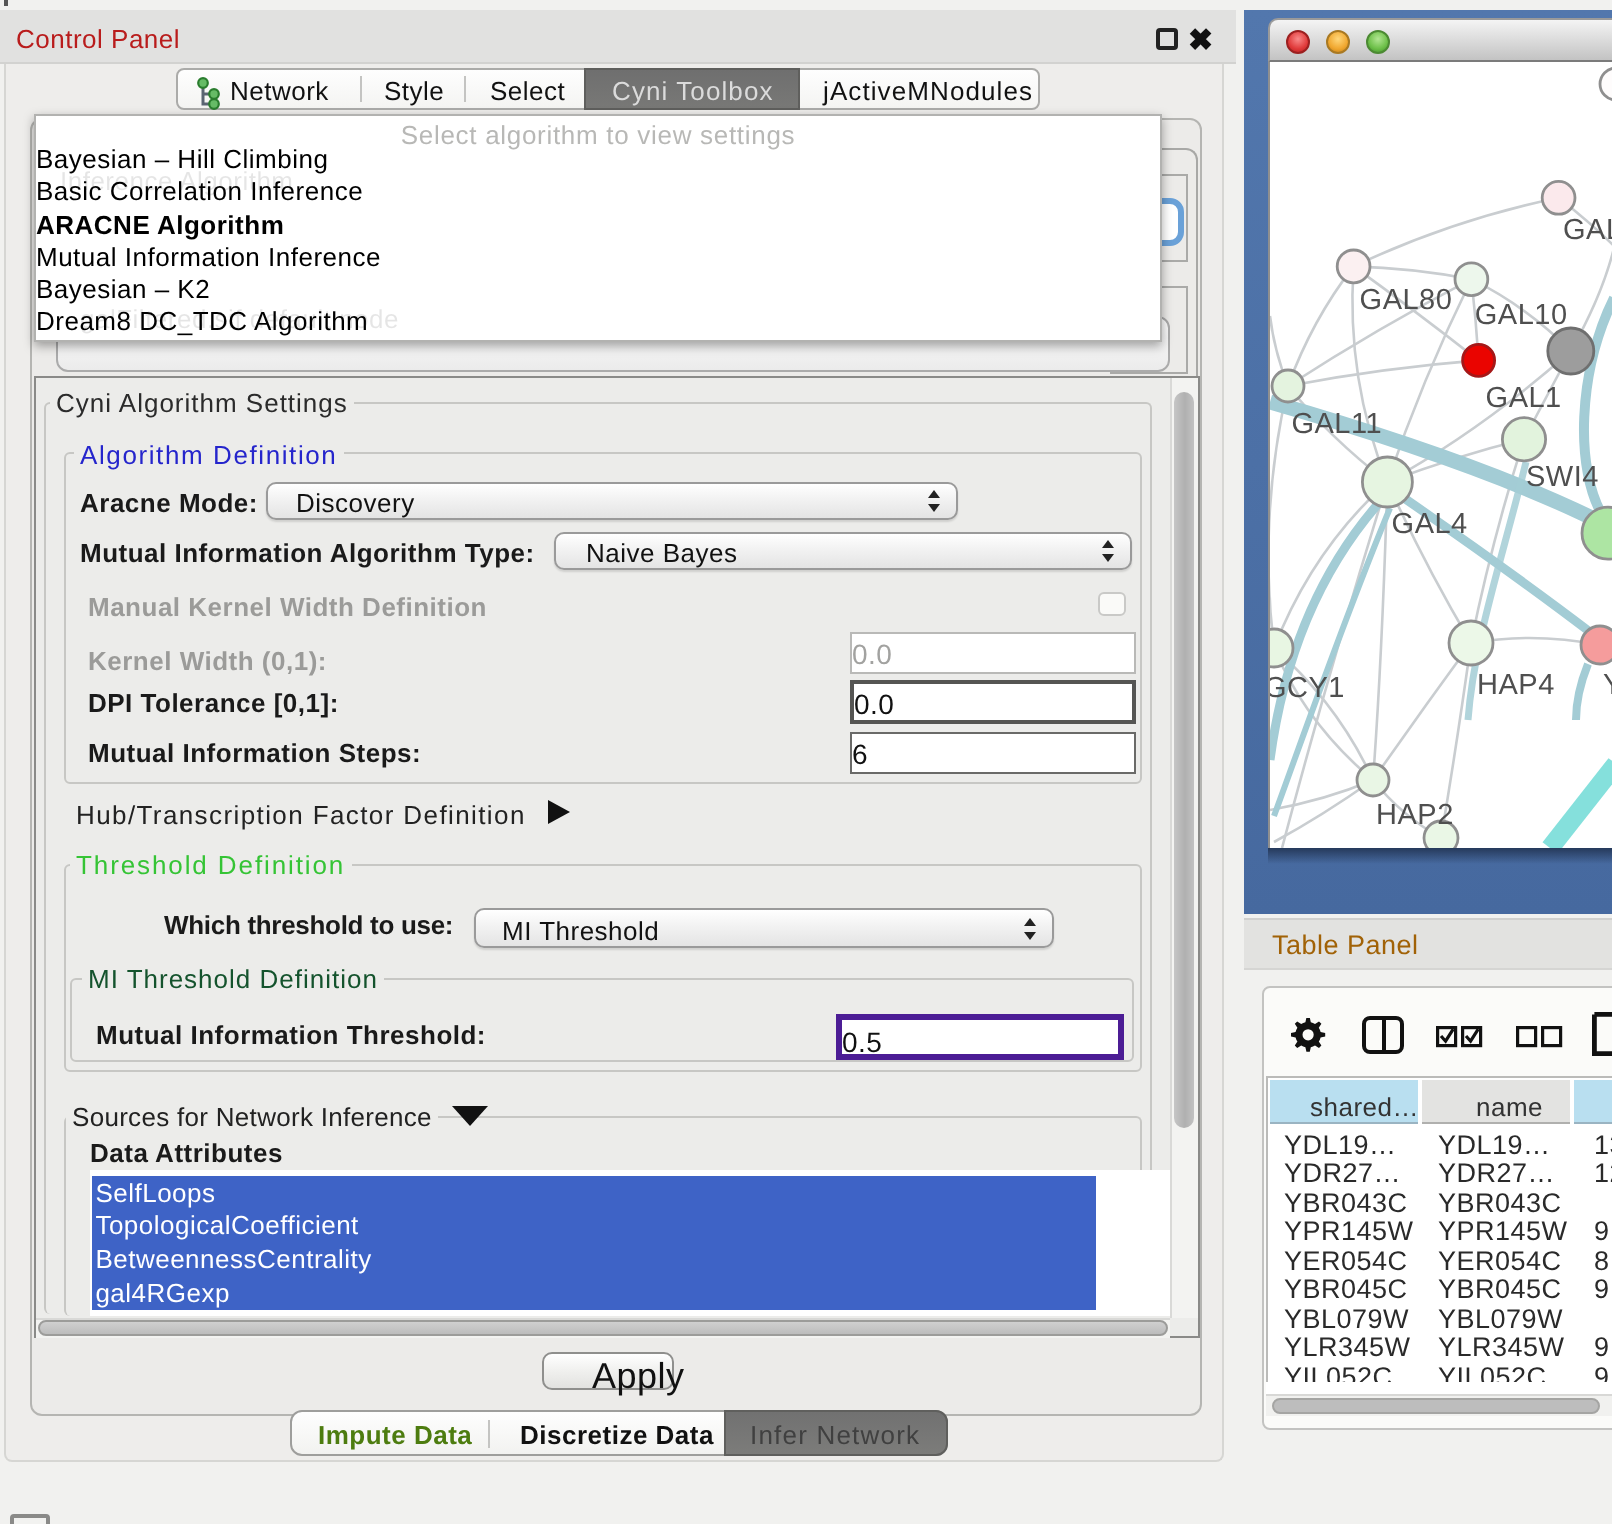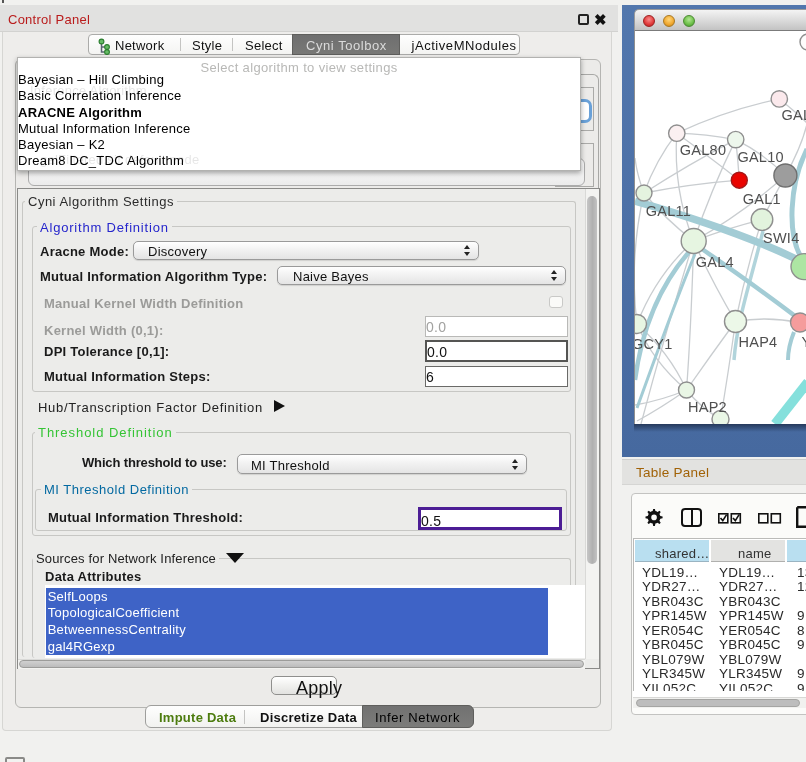--- a/index.html
+++ b/index.html
@@ -95,41 +95,41 @@
 <div class="abs etch" style="left:32px;top:432px;width:539px;height:104px;"></div>
 <div class="gtitle" style="left:35px;top:426px;color:#35c435;letter-spacing:0.95px;">Threshold Definition</div>
 <div class="abs b" style="left:82px;top:455px;font-size:13px;letter-spacing:-0.15px;color:#1a1a1a;">Which threshold to use:</div>
 <div class="combo" style="left:237px;top:454px;width:290px;height:20px;">
     <span style="position:absolute;left:13px;top:3px;">MI Threshold</span>
     <span class="ar aru"></span>
     <span class="ar ard"></span>
   </div>
 
 <div class="abs etch" style="left:35px;top:489px;width:532px;height:42px;"></div>
-<div class="gtitle" style="left:41px;top:483px;color:#0369a1;">MI Threshold Definition</div>
+<div class="gtitle" style="left:41px;top:483px;color:#14532d;">MI Threshold Definition</div>
 <div class="abs b" style="left:48px;top:510px;font-size:13px;color:#1a1a1a;">Mutual Information Threshold:</div>
 <div class="fld" style="left:418px;top:507px;width:144px;height:23px;border:3px solid #4c1d95;color:#111;padding:3px 23px 0 0;">0.5</div>
 
 <div class="abs etch" style="left:32px;top:558px;width:539px;height:100px;border-bottom:none;"></div>
 <div class="gtitle" style="left:33px;top:552px;color:#222;letter-spacing:0.15px;">Sources for Network Inference</div>
 <div class="abs" style="left:226px;top:553px;width:0;height:0;border-left:9px solid transparent;border-right:9px solid transparent;border-top:10.5px solid #111;"></div>
 <div class="abs b" style="left:45px;top:569px;font-size:13px;color:#1a1a1a;">Data Attributes</div>
 <div class="abs" style="left:45px;top:585px;width:540px;height:73px;background:#ffffff;"></div>
 <div class="abs" style="left:46px;top:588px;width:502px;height:67px;background:#3e63c6;"></div>
 <div class="abs" style="left:47.7px;top:588.6px;font-size:13px;line-height:16.7px;color:#fff;">SelfLoops<br>TopologicalCoefficient<br>BetweennessCentrality<br>gal4RGexp</div>
 
 <div class="abs" style="left:271px;top:676px;width:66px;height:19px;border:1px solid #8f8f8d;border-radius:5px;background:linear-gradient(#ffffff,#f0f0ee 50%,#e2e2e0);"></div>
 <div class="abs" style="left:296px;top:678px;font-size:18px;color:#111;">Apply</div>
 
 <div class="abs" style="left:145px;top:705px;width:329px;height:23px;background:linear-gradient(#fefefe,#f2f2f0);border:1px solid #9e9e9c;border-radius:6px;"></div>
 <div class="abs" style="left:362px;top:705px;width:112px;height:23px;background:linear-gradient(#717171,#7c7c7a);border:1px solid #5f5f5d;border-radius:0 6px 6px 0;"></div>
 <div class="abs" style="left:244px;top:710px;width:1px;height:14px;background:#c4c4c2;"></div>
 <div class="abs" style="left:159px;top:710px;font-size:13px;font-weight:bold;color:#4d7c0f;">Impute Data</div>
 <div class="abs" style="left:260px;top:710px;font-size:13px;font-weight:bold;color:#111;">Discretize Data</div>
-<div class="abs" style="left:375px;top:710px;font-size:13px;letter-spacing:0.6px;color:#000000;">Infer Network</div>
+<div class="abs" style="left:375px;top:710px;font-size:13px;letter-spacing:0.6px;color:#404040;">Infer Network</div>
 
 <div class="abs" style="left:5px;top:757px;width:20px;height:12px;border:2px solid #8a8a88;border-radius:2px;background:#f2f2f0;"></div>
 
 <div class="abs" style="left:17px;top:57px;width:564px;height:114px;background:#ffffff;border:1px solid #b2b2b0;box-shadow:0 2px 5px rgba(0,0,0,0.35);"></div>
 <div class="abs" style="left:17px;top:60px;width:564px;height:15px;font-size:13px;color:#b8b8b6;text-align:center;letter-spacing:0.35px;">Select algorithm to view settings</div>
 <div class="abs" style="left:30px;top:83px;font-size:13px;color:rgba(0,0,0,0.10);">Inference Algorithm</div>
 <div class="abs" style="left:40px;top:152px;font-size:13px;color:rgba(0,0,0,0.10);">galFiltered.sif default node</div>
 <div class="abs" style="left:18px;top:72px;font-size:13px;line-height:16.3px;color:#000;">Bayesian – Hill Climbing<br>Basic Correlation Inference<br><span class="b">ARACNE Algorithm</span><br>Mutual Information Inference<br>Bayesian – K2<br>Dream8 DC_TDC Algorithm</div>
 
 <div class="abs" style="left:622px;top:5px;width:184px;height:452px;background:linear-gradient(#5277ad,#46699f);"></div>

